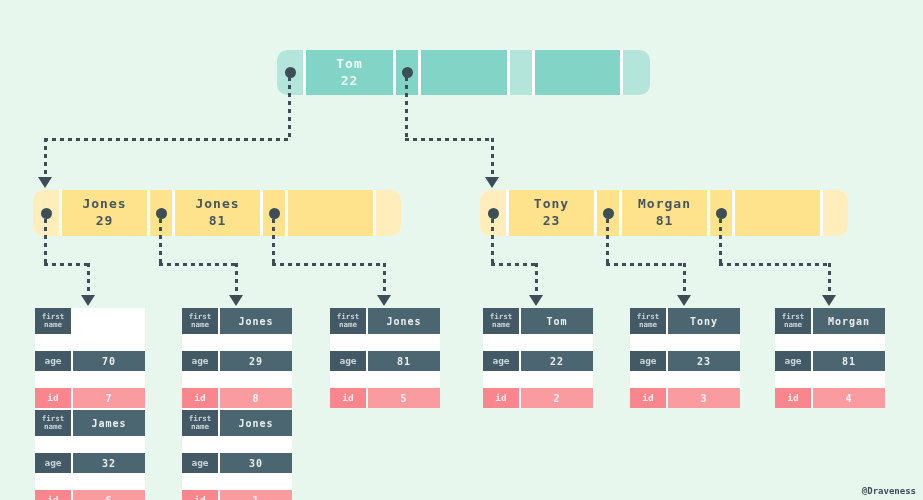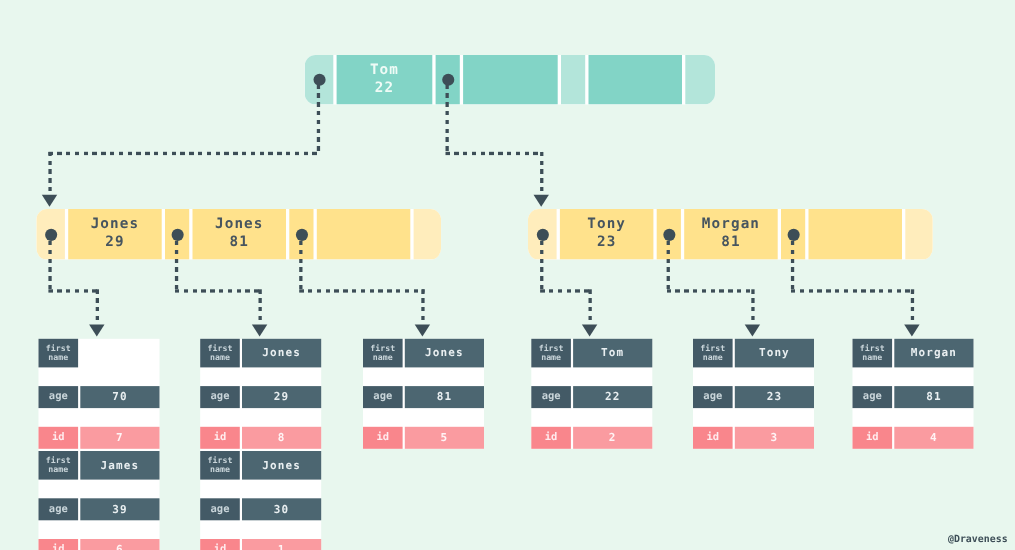--- a/index.html
+++ b/index.html
@@ -172,21 +172,21 @@
     </div>
     <div class="rrow fn">
       <div class="lab">
           <span>first</span>
           <span>name</span>
         </div>
       <div class="val">James</div>
     </div>
     <div class="rrow sm">
       <div class="lab">age</div>
-      <div class="val">39</div>
+      <div class="val">32</div>
     </div>
     <div class="rrow sm pink">
       <div class="lab">id</div>
       <div class="val">6</div>
     </div>
   </div>
 
   <div class="rtable" style="left:182px;top:308px;">
     <div class="rrow fn">
       <div class="lab">

